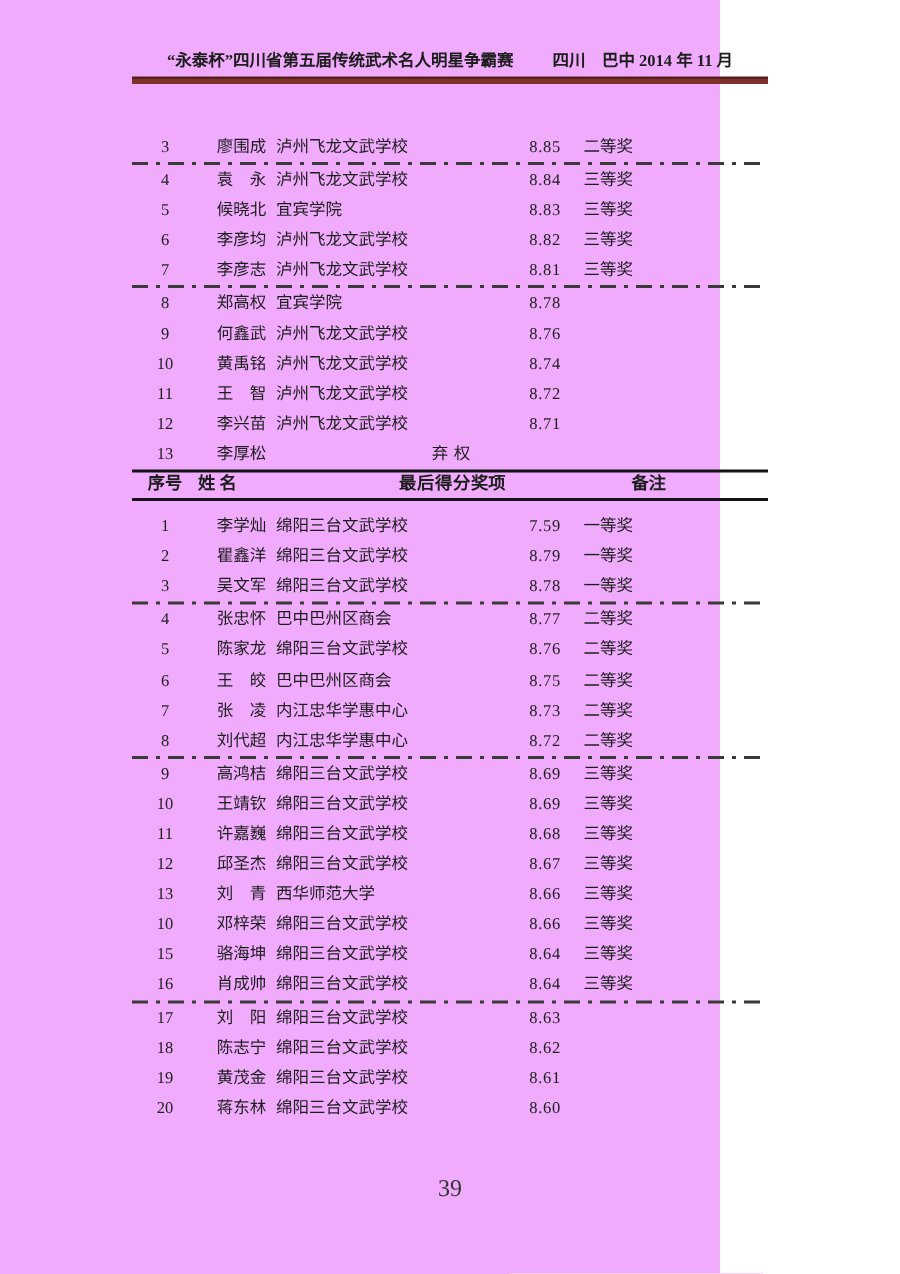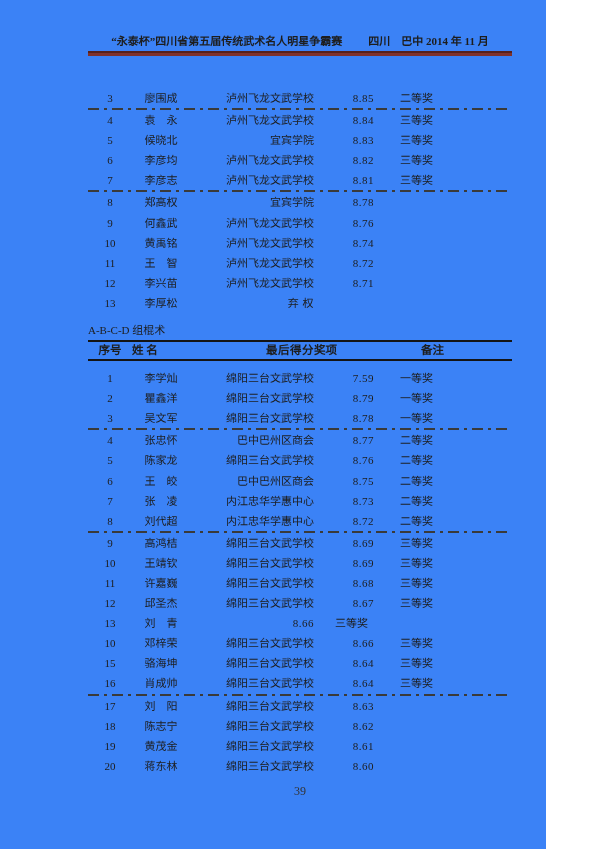--- a/index.html
+++ b/index.html
@@ -1,18 +1,18 @@
 <!DOCTYPE html>
 <html lang="zh-CN"><head>
 <meta charset="utf-8">
 <style>
   html,body{margin:0;padding:0;}
   body{width:600px;height:849px;overflow:hidden;background:#ffffff;}
   .page{
-    position:relative;width:546px;height:849px;background:#3b82f6;
+    position:relative;width:480px;height:849px;background:#f0abfc;
     font-family:"Liberation Serif","DejaVu Serif",serif;
     color:#1d1d1d;
   }
   
   .header{padding-top:35px;}
   .header-line{
     width:424px;margin-left:88px;display:flex;justify-content:center;gap:26px;
     font-size:11px;font-weight:bold;line-height:13px;white-space:nowrap;
   }
   .header-rule{
@@ -22,43 +22,43 @@
   
   .tbl{width:424px;margin-left:88px;}
   .tbl-a{margin-top:25px;}
   .trow{
     display:grid;grid-template-columns:44px 52px 130px 60px 70px 68px;
     height:20.1px;line-height:20.1px;font-size:11px;white-space:nowrap;
   }
   .cell{overflow:visible;}
   .c-no{text-align:center;}
   .c-name{text-align:center;padding-left:6px;}
-  .c-unit{text-align:right;}
+  .c-unit{text-align:left;}
   .c-score{text-align:right;letter-spacing:0.5px;}
-  .c-award{text-align:center;padding-left:15px;}
+  .c-award{text-align:left;padding-left:15px;}
   .c-note{text-align:right;}
   .sep{
     height:2px;margin:0;
     background-image:repeating-linear-gradient(to right,
       #3a3a3a 0 11px,transparent 11px 16px,#3a3a3a 16px 19px,transparent 19px 24px);
   }
   
   .section-title{
     margin:11px 0 3px 88px;font-size:11px;line-height:13px;white-space:nowrap;
   }
   .thead .trow{
     font-weight:bold;height:17px;line-height:17px;font-size:11.5px;
   }
   .thead{border-top:2px solid #141414;border-bottom:2px solid #141414;}
   .thead .c-name,.thead .c-unit,.thead .c-award{text-align:left;padding-left:0;}
   .tbody{padding-top:7px;}
   
   .page-number{
     position:absolute;left:0;top:784px;width:600px;text-align:center;
-    font-size:12px;color:#333;
+    font-size:16px;color:#333;
   }
 </style>
 </head>
 <body>
 
 <div class="page">
 
   <div class="header">
     <div class="header-line">
       <span>“永泰杯”四川省第五届传统武术名人明星争霸赛</span>
@@ -152,21 +152,20 @@
       </div>
       <div class="trow">
         <span class="cell c-no">13</span>
         <span class="cell c-name">李厚松</span>
         <span class="cell c-score">弃 权</span>
         <span class="cell c-award"></span>
         <span class="cell c-note"></span>
       </div>
     </div>
 
-  <div class="section-title">A-B-C-D 组棍术</div>
 
   <div class="tbl tbl-b">
     <div class="thead" id="tableBHead">
         <div class="trow">
           <span class="cell c-no">序号</span>
           <span class="cell c-name">姓 名</span>
           <span class="cell c-score">最后得分</span>
           <span class="cell c-award">奖项</span>
           <span class="cell c-note">备注</span>
         </div>
@@ -266,20 +265,21 @@
           <span class="cell c-no">12</span>
           <span class="cell c-name">邱圣杰</span>
           <span class="cell c-unit">绵阳三台文武学校</span>
           <span class="cell c-score">8.67</span>
           <span class="cell c-award">三等奖</span>
           <span class="cell c-note"></span>
         </div>
         <div class="trow">
           <span class="cell c-no">13</span>
           <span class="cell c-name">刘　青</span>
+          <span class="cell c-unit">西华师范大学</span>
           <span class="cell c-score">8.66</span>
           <span class="cell c-award">三等奖</span>
           <span class="cell c-note"></span>
         </div>
         <div class="trow">
           <span class="cell c-no">10</span>
           <span class="cell c-name">邓梓荣</span>
           <span class="cell c-unit">绵阳三台文武学校</span>
           <span class="cell c-score">8.66</span>
           <span class="cell c-award">三等奖</span>

